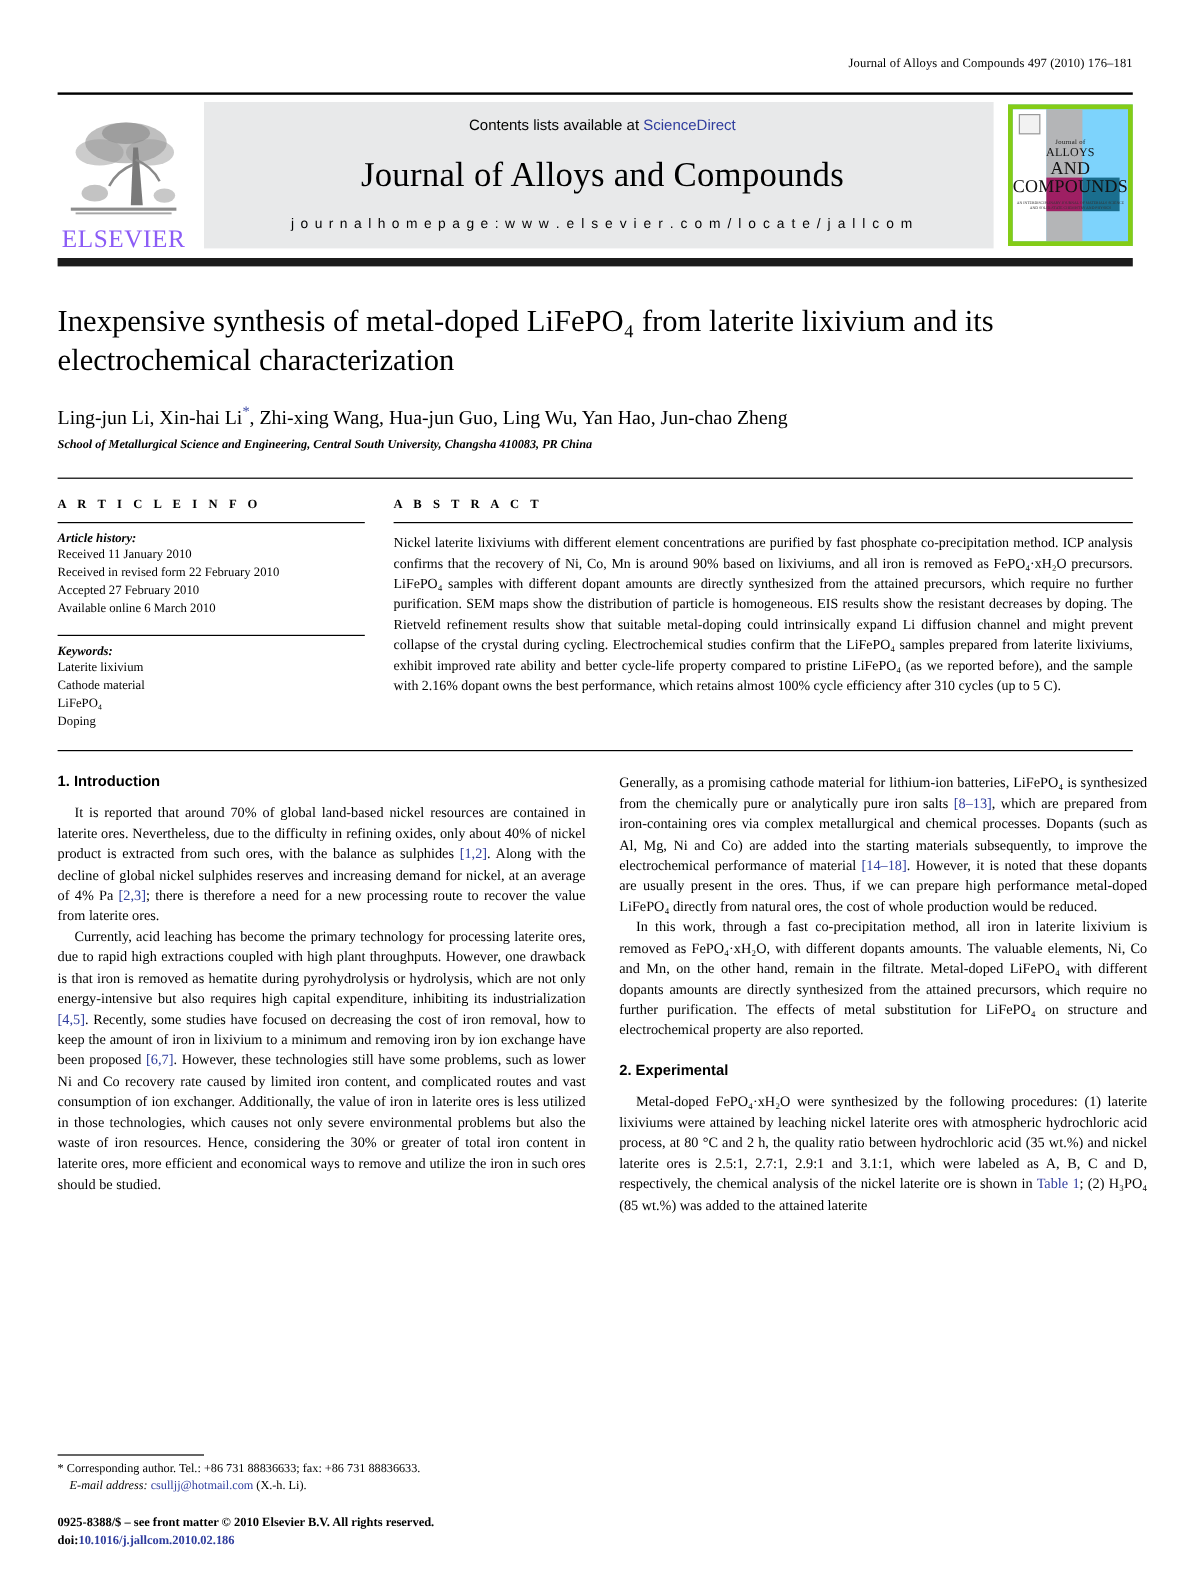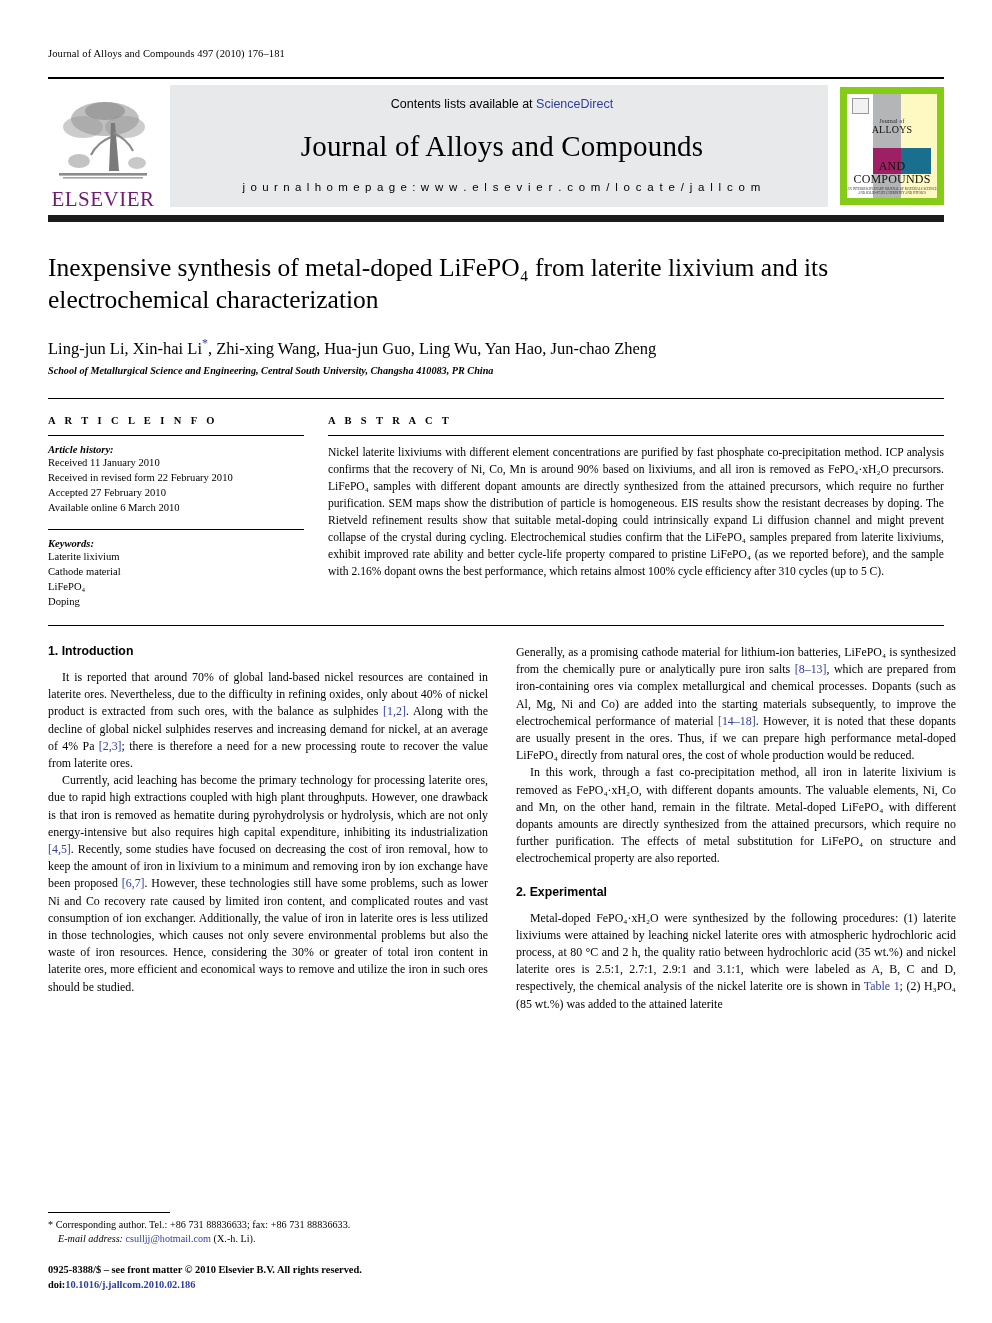--- a/index.html
+++ b/index.html
@@ -9,21 +9,21 @@
     height: 1323px;
     background: #ffffff;
     font-family: "Liberation Serif", serif;
     color: #000000;
     position: relative;
   }
   .page { width: 992px; height: 1323px; position: relative; padding: 0 48px; }
 
   
   .running-head {
-    text-align: left;
+    text-align: right;
     font-size: 10.5px;
     font-family: "Liberation Serif", serif;
     padding-top: 48px;
     letter-spacing: .1px;
   }
 
   
   .masthead {
     margin-top: 18px;
     border-top: 2.5px solid #000;
@@ -37,21 +37,21 @@
     flex: 0 0 110px;
     display: flex;
     flex-direction: column;
     align-items: center;
     justify-content: flex-end;
     padding-bottom: 2px;
   }
   .tree-wrap { width: 100px; height: 96px; }
   .elsevier-word {
     font-family: "Liberation Serif", serif;
-    color: #701a75;
+    color: #8b5cf6;
     font-size: 21px;
     letter-spacing: .5px;
     line-height: 1;
     padding-bottom: 1px;
   }
   .masthead-center {
     flex: 1 1 auto;
     background: #e8e9ea;
     margin: 2px 12px 6px 12px;
     display: flex;
@@ -68,35 +68,35 @@
     letter-spacing: .2px;
   }
   .homepage-line {
     font-family: "Liberation Sans", sans-serif;
     font-size: 11.5px;
     letter-spacing: 1.1px;
   }
   .homepage-line .url { letter-spacing: 1.3px; }
   .cover-thumb {
     width: 104px; flex: 0 0 104px;
-    border: 7px solid #84cc16;
+    border: 4px solid #84cc16;
     margin: 4px 0 8px 0;
     position: relative;
-    background: #fef9c3;
+    background: #7dd3fc;
     overflow: hidden;
   }
   .cv-band { position:absolute; left:29%; top:0; width:31%; height:100%; background:#b4b5b7; }
   .cv-magenta { position:absolute; left:29%; top:52%; width:31%; height:25%; background:#9e1f63; }
   .cv-teal { position:absolute; left:60%; top:52%; width:33%; height:25%; background:#1a6e8e; }
   .cv-white-l { position:absolute; left:0; top:0; width:29%; height:100%; background:#fff; }
   .cv-logo { position:absolute; left:5%; top:4%; width:19%; height:15%; background:#f2f2f2; border:1px solid #999; }
   .cv-title { position:absolute; left:0; top:24%; width:100%; text-align:center; font-family:"Liberation Serif",serif; color:#111; line-height:1.05; }
   .cv-t1 { font-size:5.5px; letter-spacing:.3px; }
   .cv-t2 { font-size:10px; letter-spacing:.2px; }
-  .cv-t3 { font-size:12px; letter-spacing:.2px;margin-top:25px; }
+  .cv-t3 { font-size:15px; letter-spacing:.2px; }
   .cv-t4 { font-size:3.2px; margin-top:2px; line-height:1.25; color:#333; }
   .masthead-rule { border-bottom: 7px solid #1c1c1c; margin-top: 2px; }
 
   
   .title-block { padding-top: 30px; }
   .paper-title {
     font-family: "Liberation Serif", serif;
     font-size: 25.5px;
     line-height: 1.26;
     font-weight: normal;

